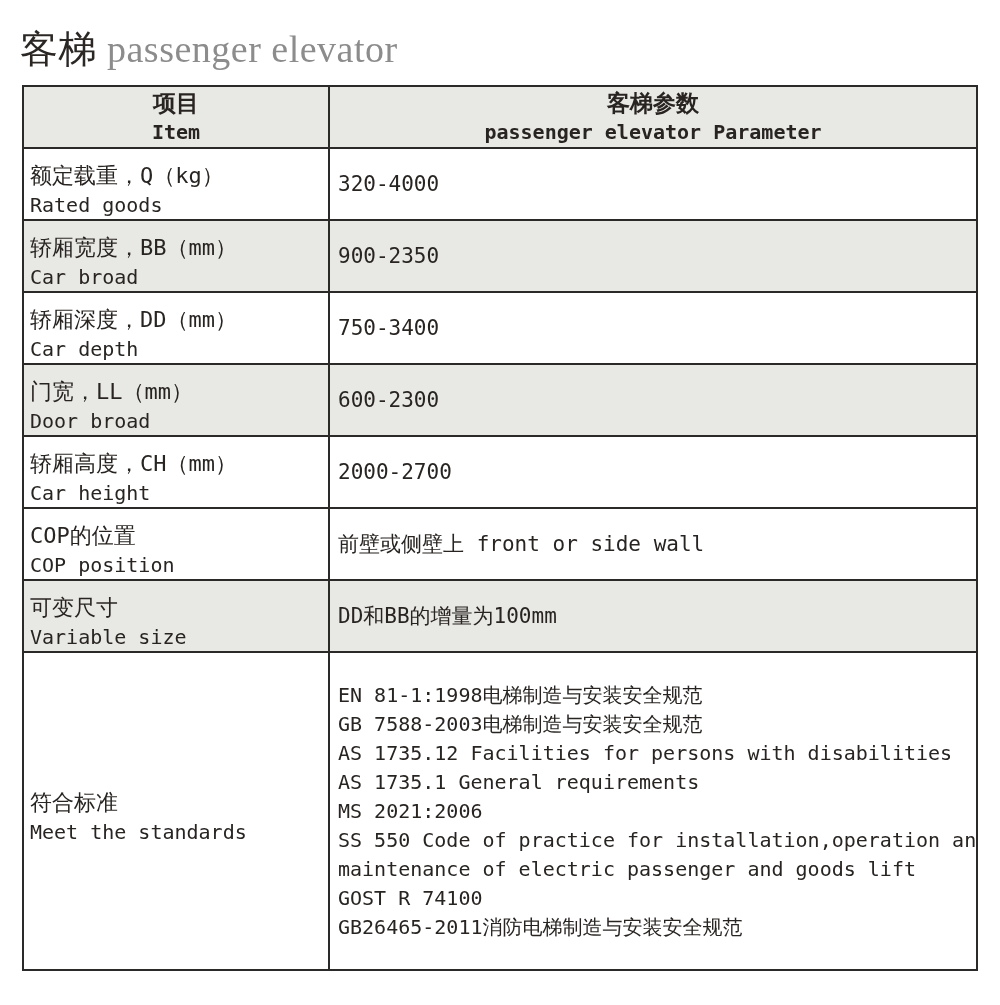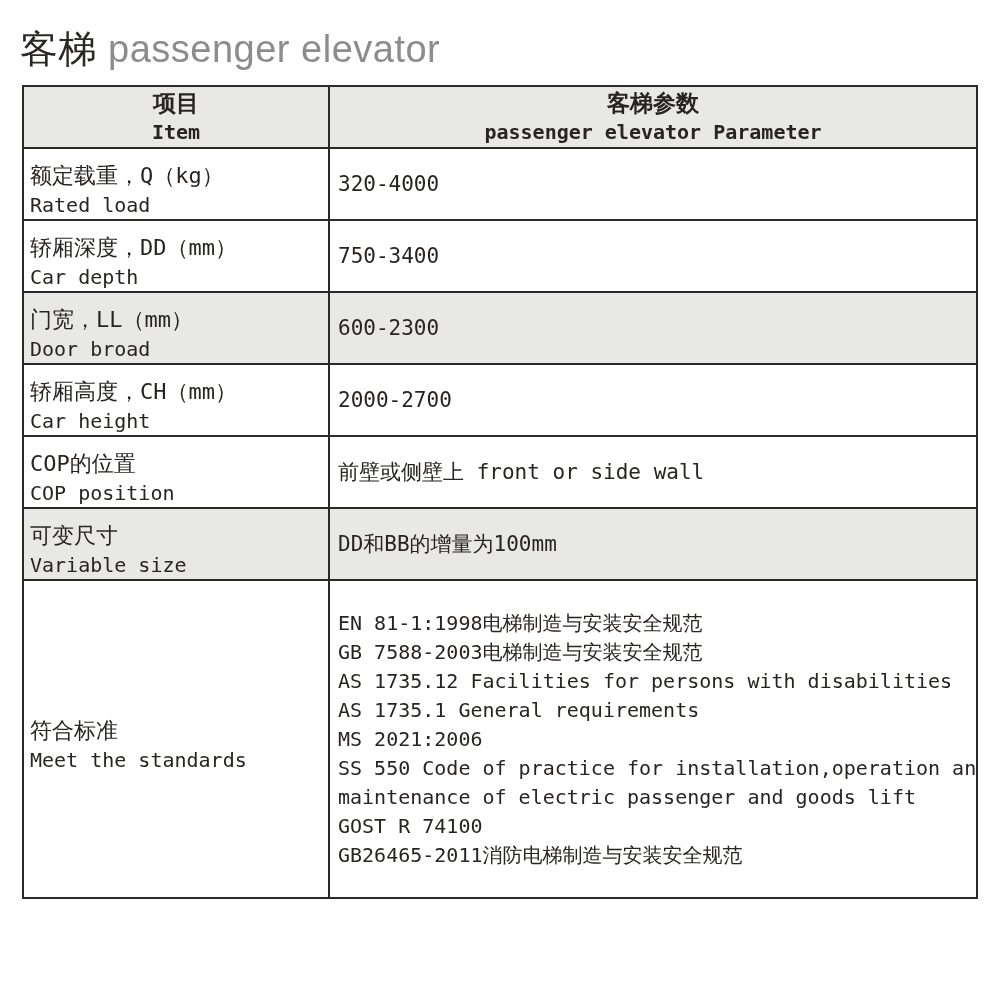--- a/index.html
+++ b/index.html
@@ -4,21 +4,21 @@
 <style>
   html,body{margin:0;padding:0;background:#ffffff;}
   body{
     width:1000px;height:1005px;
     font-family:"DejaVu Sans Mono","DejaVu Sans",monospace;
     color:#282422;
     overflow:hidden;
   }
   .page-title{
     margin:26px 16px 0 20px;
-    font-family:Liberation Sans, sans-serif;
+    font-family:Liberation Serif, serif;
     font-size:38px;
     line-height:46px;
     letter-spacing:0.5px;
     white-space:nowrap;
   }
   .page-title .zh{color:#2b2725;}
   .page-title .en{color:#8c8c8c;}
   table.spec{
     border-collapse:collapse;
     table-layout:fixed;
@@ -63,25 +63,32 @@
     </th>
     <th class="hdr shaded">
       <div class="hdr-zh">客梯参数</div>
       <div class="hdr-en">passenger elevator Parameter</div>
     </th>
   </tr>
 
   <tr>
     <td class="label-cell">
       <div class="lbl-zh">额定载重，Q（kg）</div>
-      <div class="lbl-en">Rated load</div>
+      <div class="lbl-en">Rated goods</div>
     </td>
     <td class="value-cell">320-4000</td>
   </tr>
 
+  <tr class="shaded">
+    <td class="label-cell">
+      <div class="lbl-zh">轿厢宽度，BB（mm）</div>
+      <div class="lbl-en">Car broad</div>
+    </td>
+    <td class="value-cell">900-2350</td>
+  </tr>
 
   <tr>
     <td class="label-cell">
       <div class="lbl-zh">轿厢深度，DD（mm）</div>
       <div class="lbl-en">Car depth</div>
     </td>
     <td class="value-cell">750-3400</td>
   </tr>
 
   <tr class="shaded">

